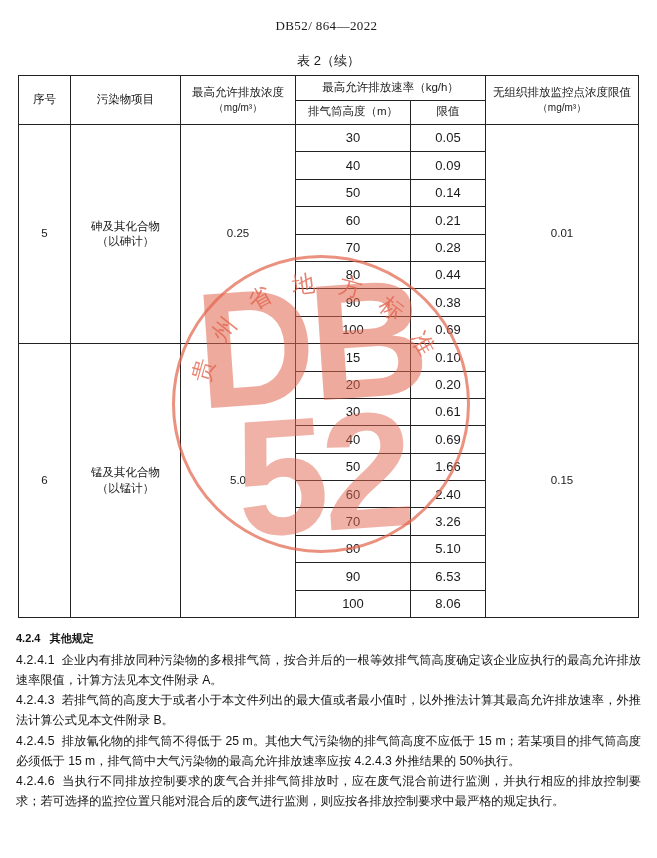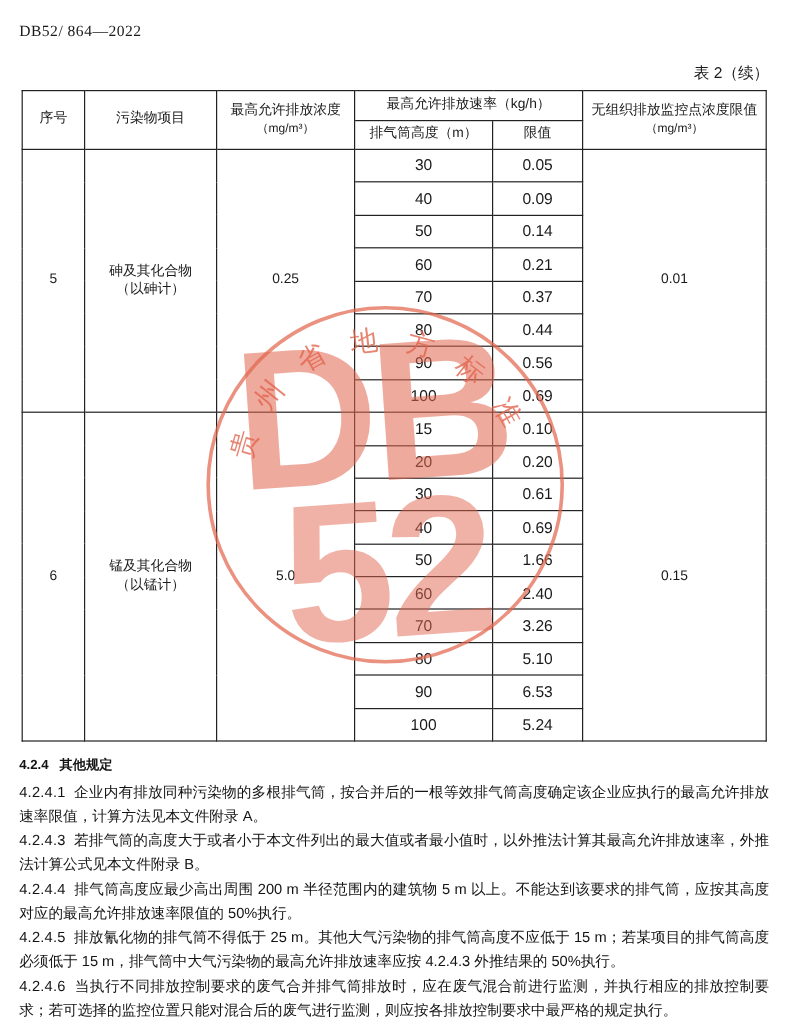--- a/index.html
+++ b/index.html
@@ -16,30 +16,30 @@
     overflow: hidden;
   }
   .page {
     position: relative;
     width: 657px;
     height: 858px;
     box-sizing: border-box;
     padding: 0 16px;
   }
   .header {
-    text-align: left;
+    text-align: center;
     font-family: "Liberation Serif", serif;
     font-size: 13px;
     letter-spacing: 0.4px;
     color: #1a1a1a;
     padding-top: 18px;
     padding-right: 4px;
   }
   .table-caption {
-    text-align: right;
+    text-align: center;
     font-size: 13px;
     margin-top: 18px;
     margin-bottom: 5px;
     font-family: "Liberation Sans", sans-serif;
   }
   table.main {
     border-collapse: collapse;
     width: 620px;
     margin: 0 auto;
     table-layout: fixed;
@@ -203,29 +203,29 @@
       <tr>
         <td class="numcell">50</td>
         <td class="numcell">0.14</td>
       </tr>
       <tr>
         <td class="numcell">60</td>
         <td class="numcell">0.21</td>
       </tr>
       <tr>
         <td class="numcell">70</td>
-        <td class="numcell">0.37</td>
+        <td class="numcell">0.28</td>
       </tr>
       <tr>
         <td class="numcell">80</td>
         <td class="numcell">0.44</td>
       </tr>
       <tr>
         <td class="numcell">90</td>
-        <td class="numcell">0.56</td>
+        <td class="numcell">0.38</td>
       </tr>
       <tr>
         <td class="numcell">100</td>
         <td class="numcell">0.69</td>
       </tr>
 
       <tr>
         <td rowspan="10" class="rowcell">6</td>
         <td rowspan="10" class="rowcell">
           <div>锰及其化合物</div>
@@ -263,38 +263,35 @@
       <tr>
         <td class="numcell">80</td>
         <td class="numcell">5.10</td>
       </tr>
       <tr>
         <td class="numcell">90</td>
         <td class="numcell">6.53</td>
       </tr>
       <tr>
         <td class="numcell">100</td>
-        <td class="numcell">5.24</td>
+        <td class="numcell">8.06</td>
       </tr>
     </tbody>
   </table>
 
   <div class="body-text">
     <div class="sec-title">
       <span>4.2.4</span>&nbsp;&nbsp;&nbsp;<span>其他规定</span>
     </div>
 
     <p class="para">
       <span class="num">4.2.4.1</span>&nbsp;&nbsp;<span>企业内有排放同种污染物的多根排气筒，按合并后的一根等效排气筒高度确定该企业应执行的最高允许排放速率限值，计算方法见本文件附录 A。</span>
     </p>
     <p class="para">
       <span class="num">4.2.4.3</span>&nbsp;&nbsp;<span>若排气筒的高度大于或者小于本文件列出的最大值或者最小值时，以外推法计算其最高允许排放速率，外推法计算公式见本文件附录 B。</span>
-    </p>
-    <p class="para">
-      <span class="num">4.2.4.4</span>&nbsp;&nbsp;<span>排气筒高度应最少高出周围 200 m 半径范围内的建筑物 5 m 以上。不能达到该要求的排气筒，应按其高度对应的最高允许排放速率限值的 50%执行。</span>
     </p>
     <p class="para">
       <span class="num">4.2.4.5</span>&nbsp;&nbsp;<span>排放氰化物的排气筒不得低于 25 m。其他大气污染物的排气筒高度不应低于 15 m；若某项目的排气筒高度必须低于 15 m，排气筒中大气污染物的最高允许排放速率应按 4.2.4.3 外推结果的 50%执行。</span>
     </p>
     <p class="para">
       <span class="num">4.2.4.6</span>&nbsp;&nbsp;<span>当执行不同排放控制要求的废气合并排气筒排放时，应在废气混合前进行监测，并执行相应的排放控制要求；若可选择的监控位置只能对混合后的废气进行监测，则应按各排放控制要求中最严格的规定执行。</span>
     </p>
   </div>
 
   <div class="watermark">

